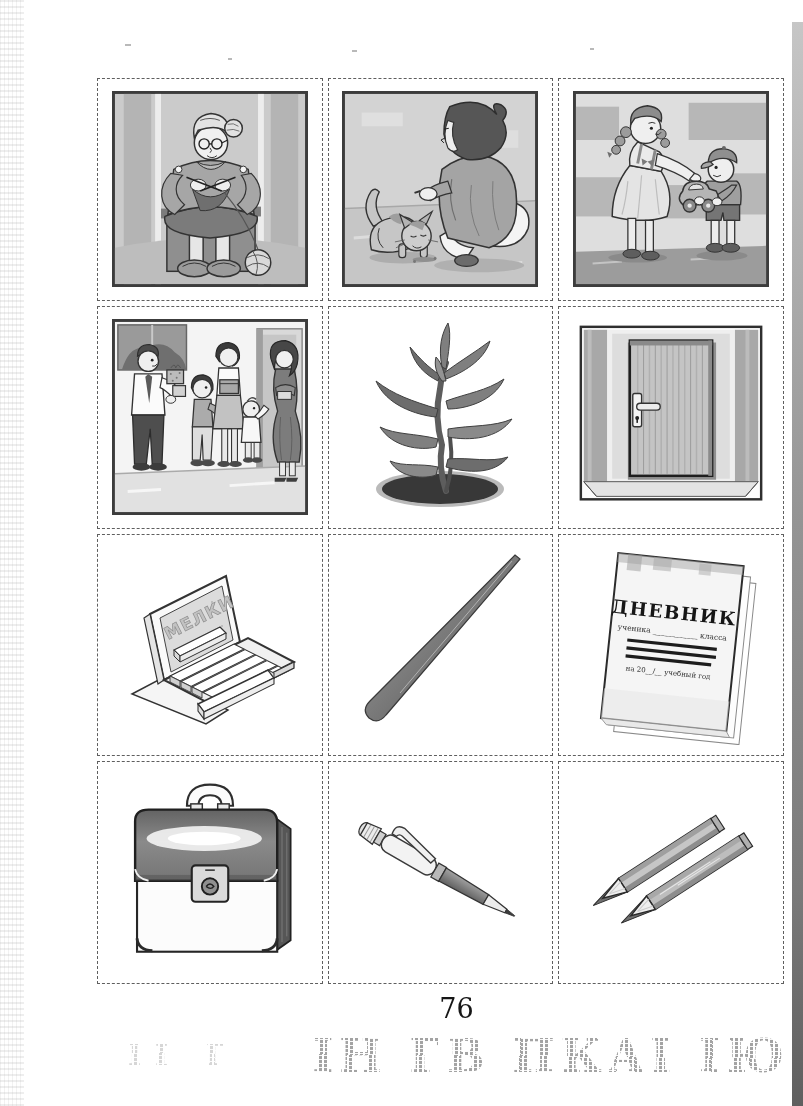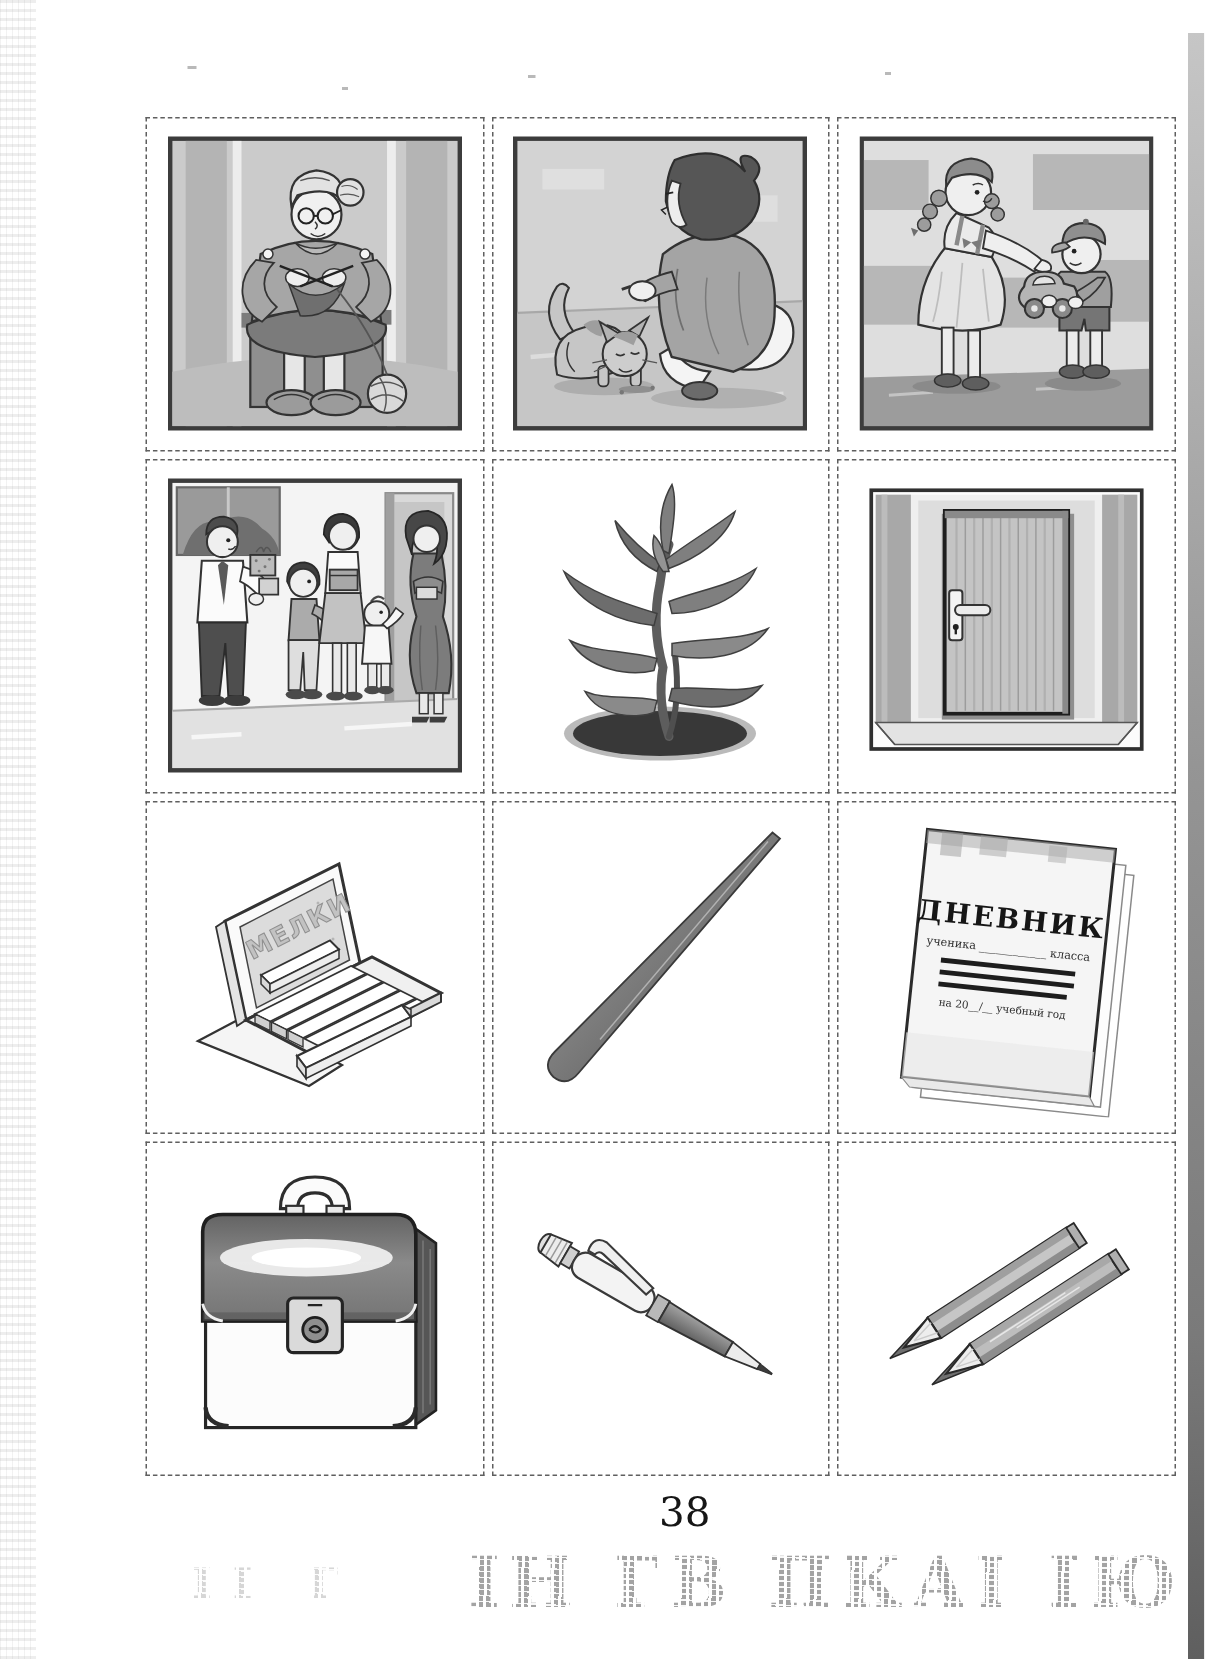--- a/index.html
+++ b/index.html
@@ -457,20 +457,20 @@
           <path d="M70 82 l60 0 M90 84 l50 0" stroke="#e6e6e6" stroke-width="1" fill="none"></path>
           <rect x="168" y="76" width="6" height="16" fill="#b0b0b0" stroke="#2a2a2a" stroke-width="1.2"></rect>
           <path d="M58 76 L34 84 L58 92 Z" fill="#eeeeee" stroke="#2a2a2a" stroke-width="1.4"></path>
           <path d="M58 80 L42 84 L58 88" fill="none" stroke="#cccccc" stroke-width="1"></path>
         </g>
       </svg>
     </div>
 
   </div>
 
-  <div class="page-number">38</div>
+  <div class="page-number">76</div>
 
   <div class="watermark">
     <span class="wm-left">ІІ Г</span>
     <span class="wm-right">ІН ГВ ПКАІ ІЮ</span>
   </div>
 
 </div>
 
 </body></html>

